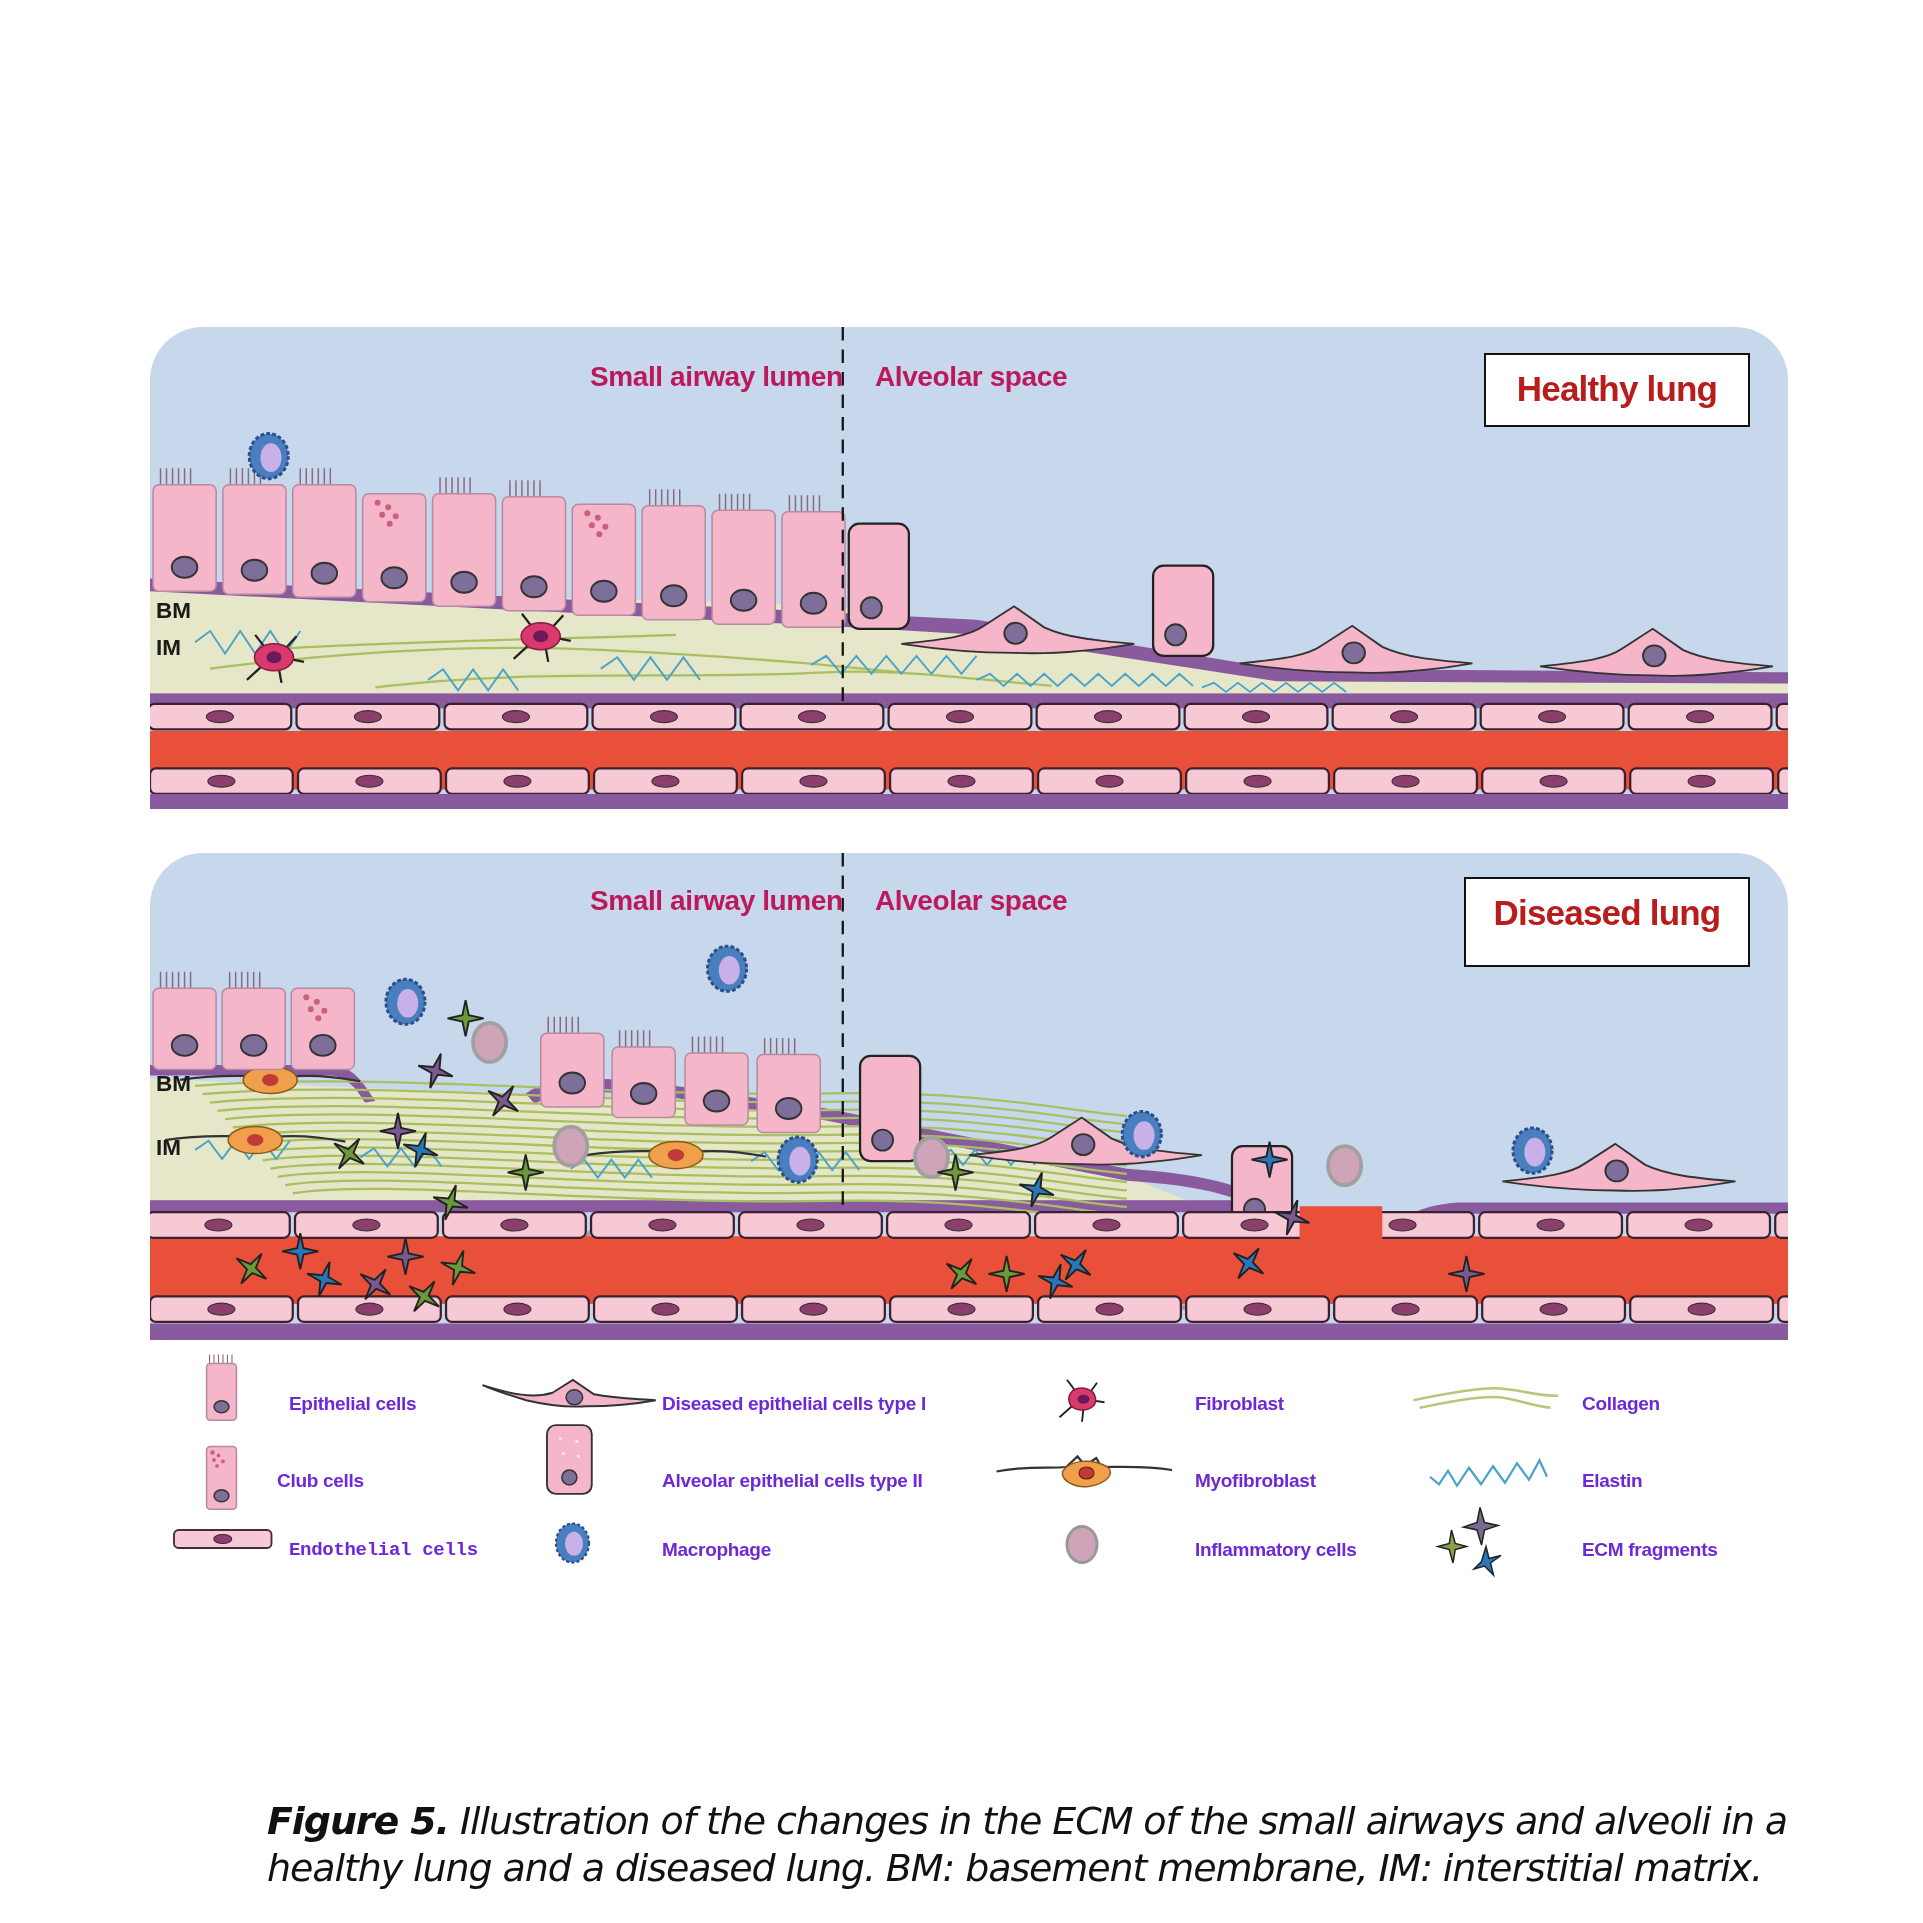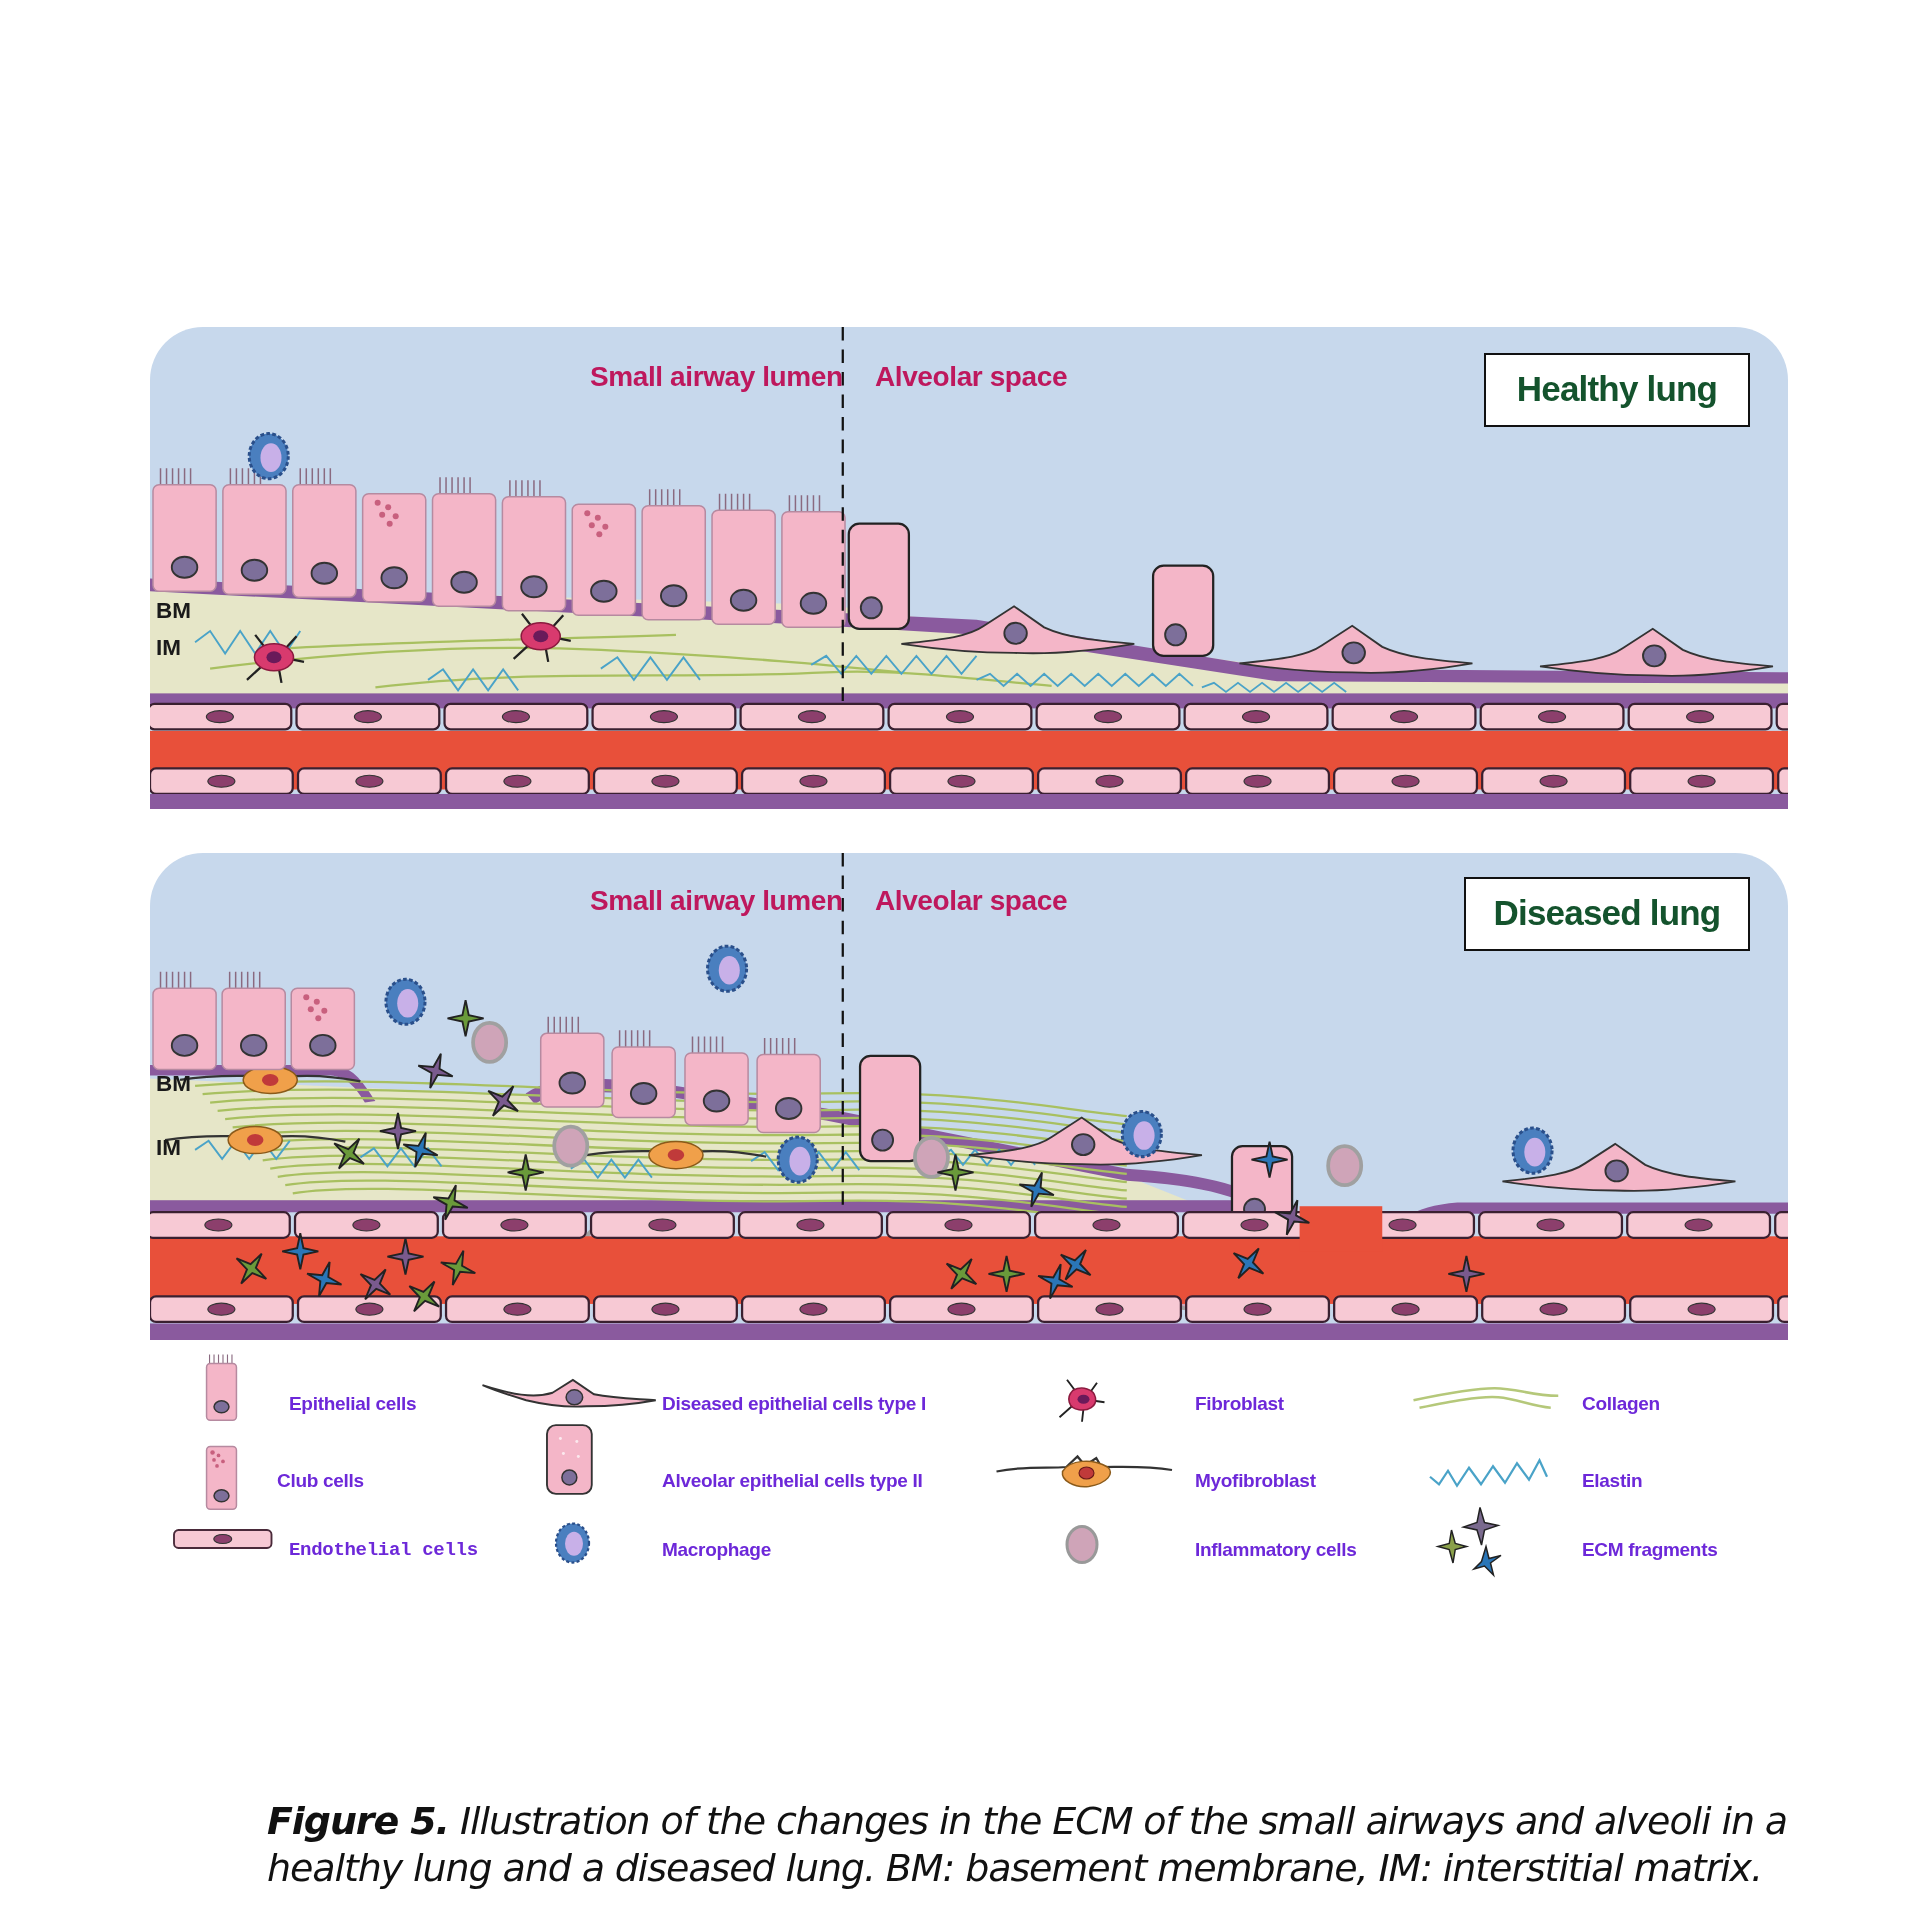--- a/index.html
+++ b/index.html
@@ -2,21 +2,21 @@
 <html style="font-size:12px"><head>
 <meta charset="utf-8">
 <style>
   html,body{margin:0;padding:0;background:#ffffff;}
   body{width:1924px;height:1924px;position:relative;overflow:hidden;font-family:"Liberation Sans",sans-serif;}
   .panel{position:absolute;left:150px;width:1638px;border-radius:53px 53px 0 0;overflow:hidden;}
   #panel-healthy{top:327px;height:482px;}
   #panel-diseased{top:853px;height:487px;}
   .panel svg{position:absolute;left:0;top:0;width:1638px;height:100%;}
   .hdr{position:absolute;font-family:"Liberation Sans",sans-serif;font-weight:bold;font-size:28px;color:#be185d;letter-spacing:-0.4px;}
-  .badge{position:absolute;background:#fff;border:2.3px solid #111;font-family:"Liberation Sans",sans-serif;font-weight:bold;color:#14532d;font-size:35px;text-align:center;box-sizing:border-box;letter-spacing:-0.8px;}
+  .badge{position:absolute;background:#fff;border:2.3px solid #111;font-family:"Liberation Sans",sans-serif;font-weight:bold;color:#b91c1c;font-size:35px;text-align:center;box-sizing:border-box;letter-spacing:-0.8px;}
   .layer-lbl{position:absolute;font-family:"Liberation Sans",sans-serif;font-weight:bold;font-size:22.5px;color:#1a1a1a;}
   .legend{position:absolute;left:165px;top:1353px;width:1623px;height:248px;}
   .leg-lbl{position:absolute;font-family:"Liberation Sans",sans-serif;font-weight:bold;font-size:19px;color:#6d28d9;white-space:nowrap;letter-spacing:-0.3px;}
   .leg-ico{position:absolute;}
   .caption{position:absolute;left:267px;top:1798px;width:1541px;font-family:"DejaVu Sans",sans-serif;font-style:italic;font-size:38px;line-height:47px;color:#111;letter-spacing:-1.1px;}
   .caption b{font-weight:bold;}
 </style>
 </head>
 <body>
 
@@ -394,21 +394,21 @@
       <polygon points="1164.0,560.0 1144.2,564.2 1140.0,584.0 1135.8,564.2 1116.0,560.0 1135.8,555.8 1140.0,536.0 1144.2,555.8" fill="#6a9a3a" stroke="#222" stroke-width="2.5"></polygon>
       <polygon points="1227.9,577.1 1207.8,575.3 1197.9,592.9 1199.7,572.8 1182.1,562.9 1202.2,564.7 1212.1,547.1 1210.3,567.2" fill="#2a76b8" stroke="#222" stroke-width="2.5"></polygon>
       <polygon points="1251.8,561.6 1233.1,553.9 1218.4,567.8 1226.1,549.1 1212.2,534.4 1230.9,542.1 1245.6,528.2 1237.9,546.9" fill="#2a76b8" stroke="#222" stroke-width="2.5"></polygon>
       <polygon points="1514.0,408.0 1494.2,412.2 1490.0,432.0 1485.8,412.2 1466.0,408.0 1485.8,403.8 1490.0,384.0 1494.2,403.8" fill="#2a76b8" stroke="#222" stroke-width="2.5"></polygon>
       <polygon points="1542.9,492.1 1522.8,490.3 1512.9,507.9 1514.7,487.8 1497.1,477.9 1517.2,479.7 1527.1,462.1 1525.3,482.2" fill="#7a5a8e" stroke="#222" stroke-width="2.5"></polygon>
       <polygon points="1481.8,559.6 1463.1,551.9 1448.4,565.8 1456.1,547.1 1442.2,532.4 1460.9,540.1 1475.6,526.2 1467.9,544.9" fill="#2a76b8" stroke="#222" stroke-width="2.5"></polygon>
       <polygon points="1776.0,560.0 1756.2,564.2 1752.0,584.0 1747.8,564.2 1728.0,560.0 1747.8,555.8 1752.0,536.0 1756.2,555.8" fill="#7a5a8e" stroke="#222" stroke-width="2.5"></polygon>
     </svg>
   <div class="hdr" style="left:440px;top:32px;">Small airway lumen</div>
   <div class="hdr" style="left:725px;top:32px;">Alveolar space</div>
-  <div class="badge" style="left:1314px;top:24px;width:286px;height:74px;line-height:68px;">Diseased lung</div>
+  <div class="badge" style="left:1314px;top:24px;width:286px;height:90px;line-height:68px;">Diseased lung</div>
   <div class="layer-lbl" style="left:6px;top:218px;">BM</div>
   <div class="layer-lbl" style="left:6px;top:282px;">IM</div>
 </div>
 
 <div class="legend">
 
   <svg class="leg-ico" style="left:34px;top:0px;" width="45" height="71" viewBox="0 0 60 95">
     <g stroke="#8a6a80" stroke-width="1.5" fill="none">
         <path d="M14 14 V2 M20 14 V2 M26 14 V2 M32 14 V2 M38 14 V2 M44 14 V2"></path>
       </g>

